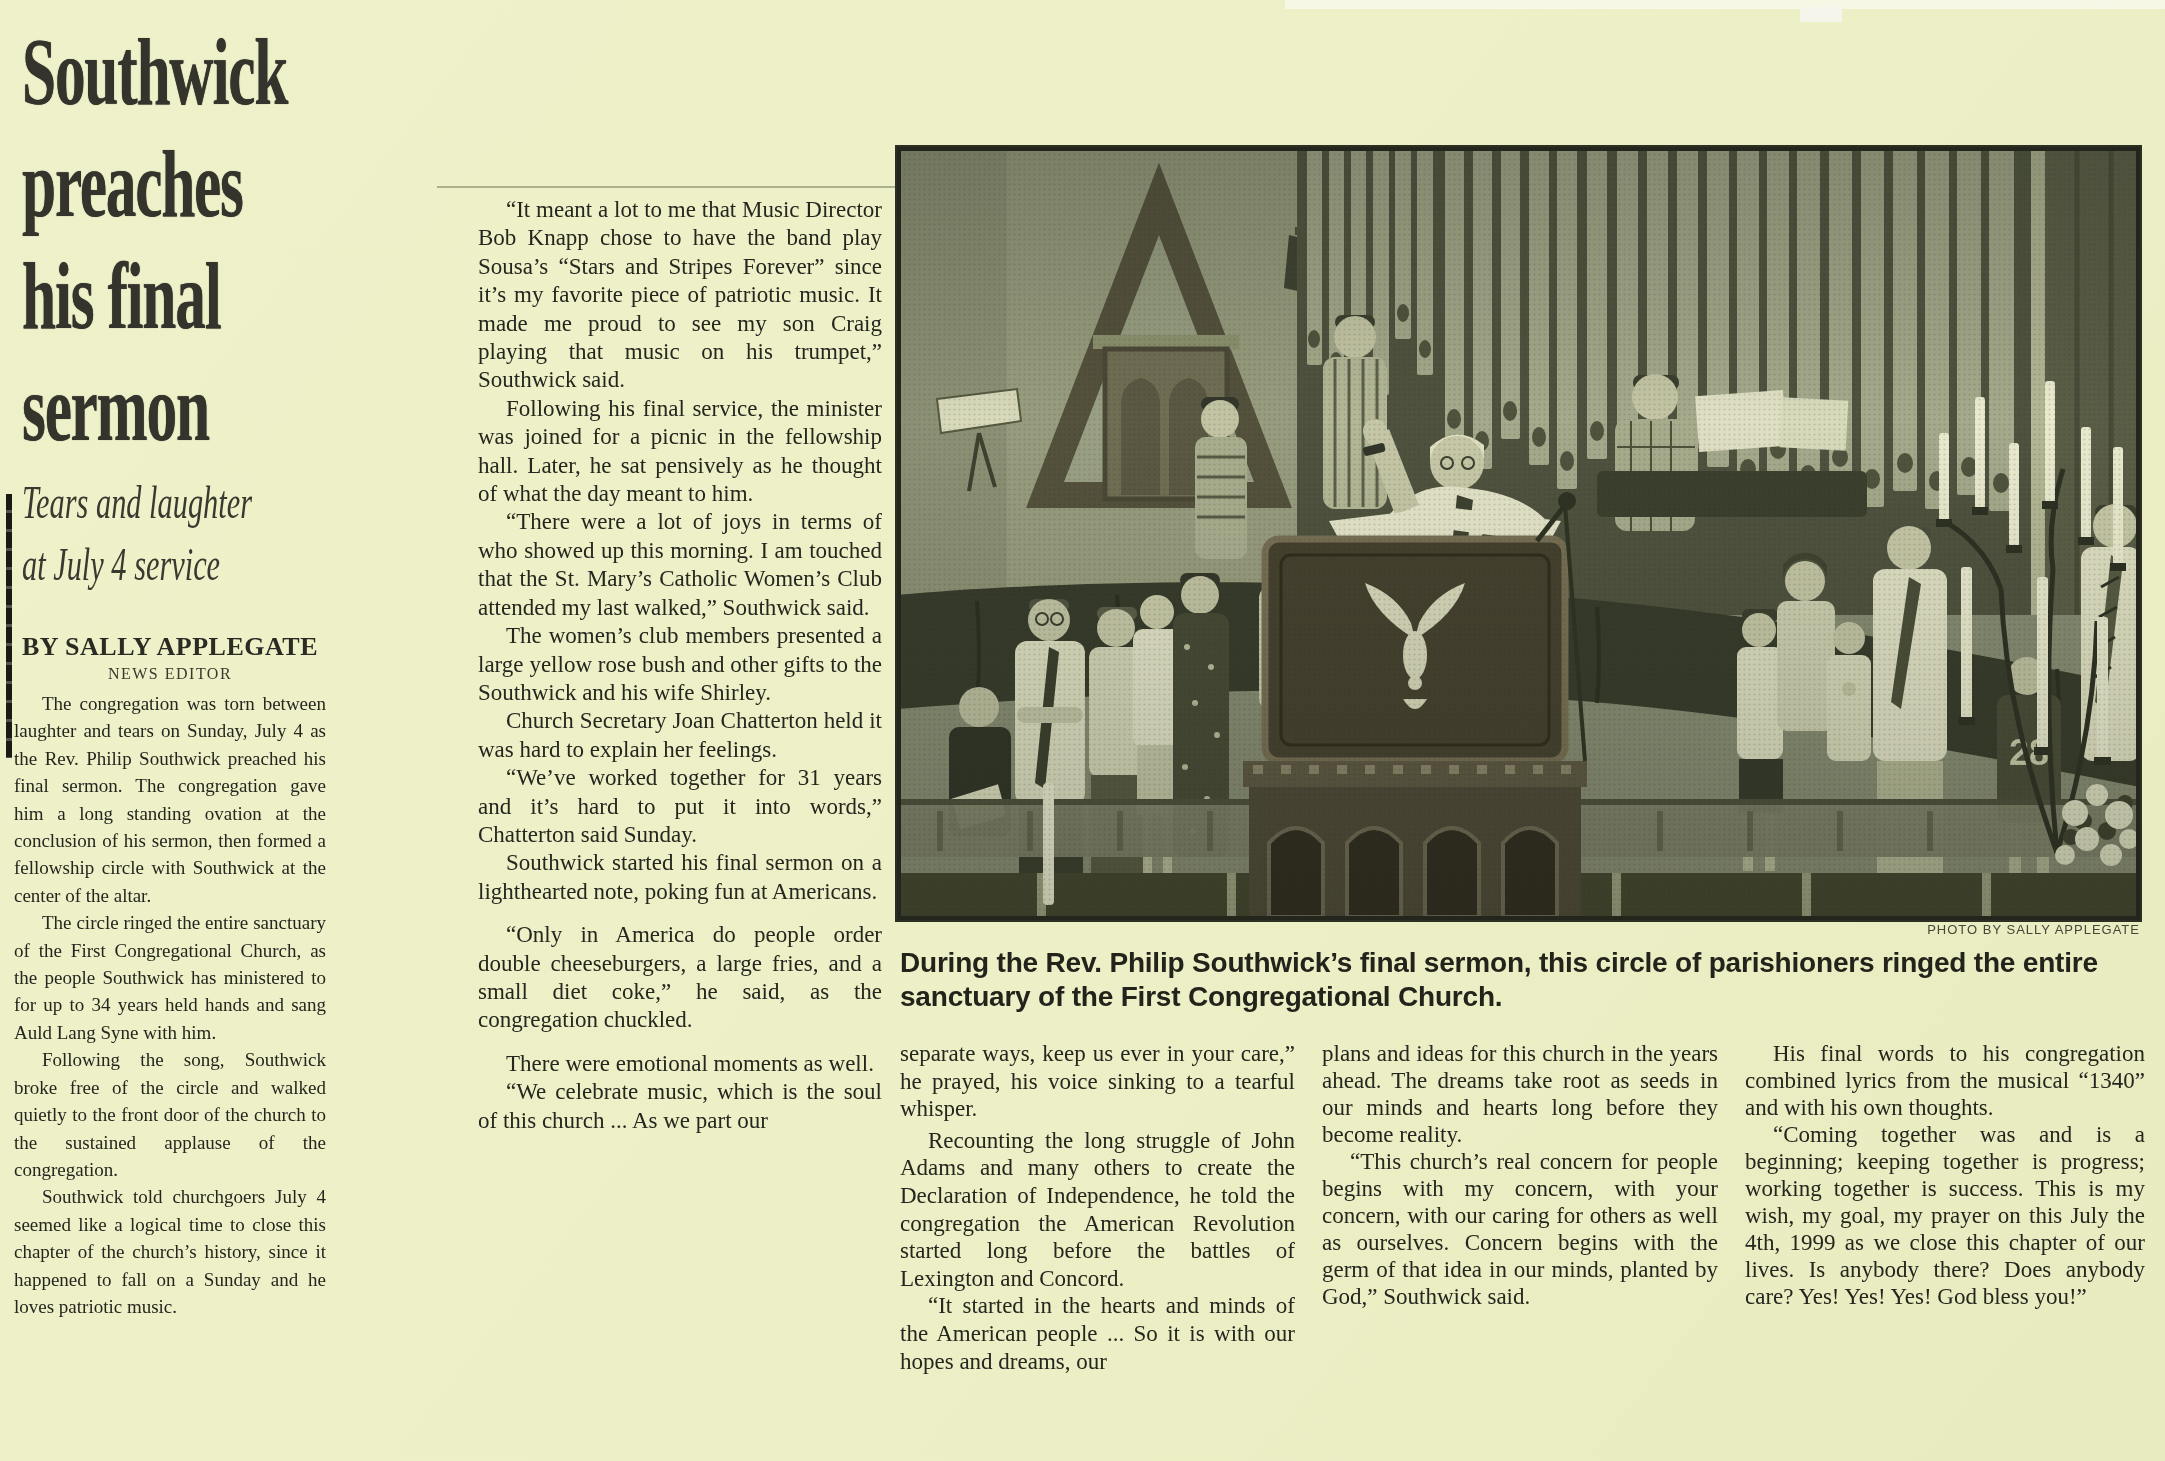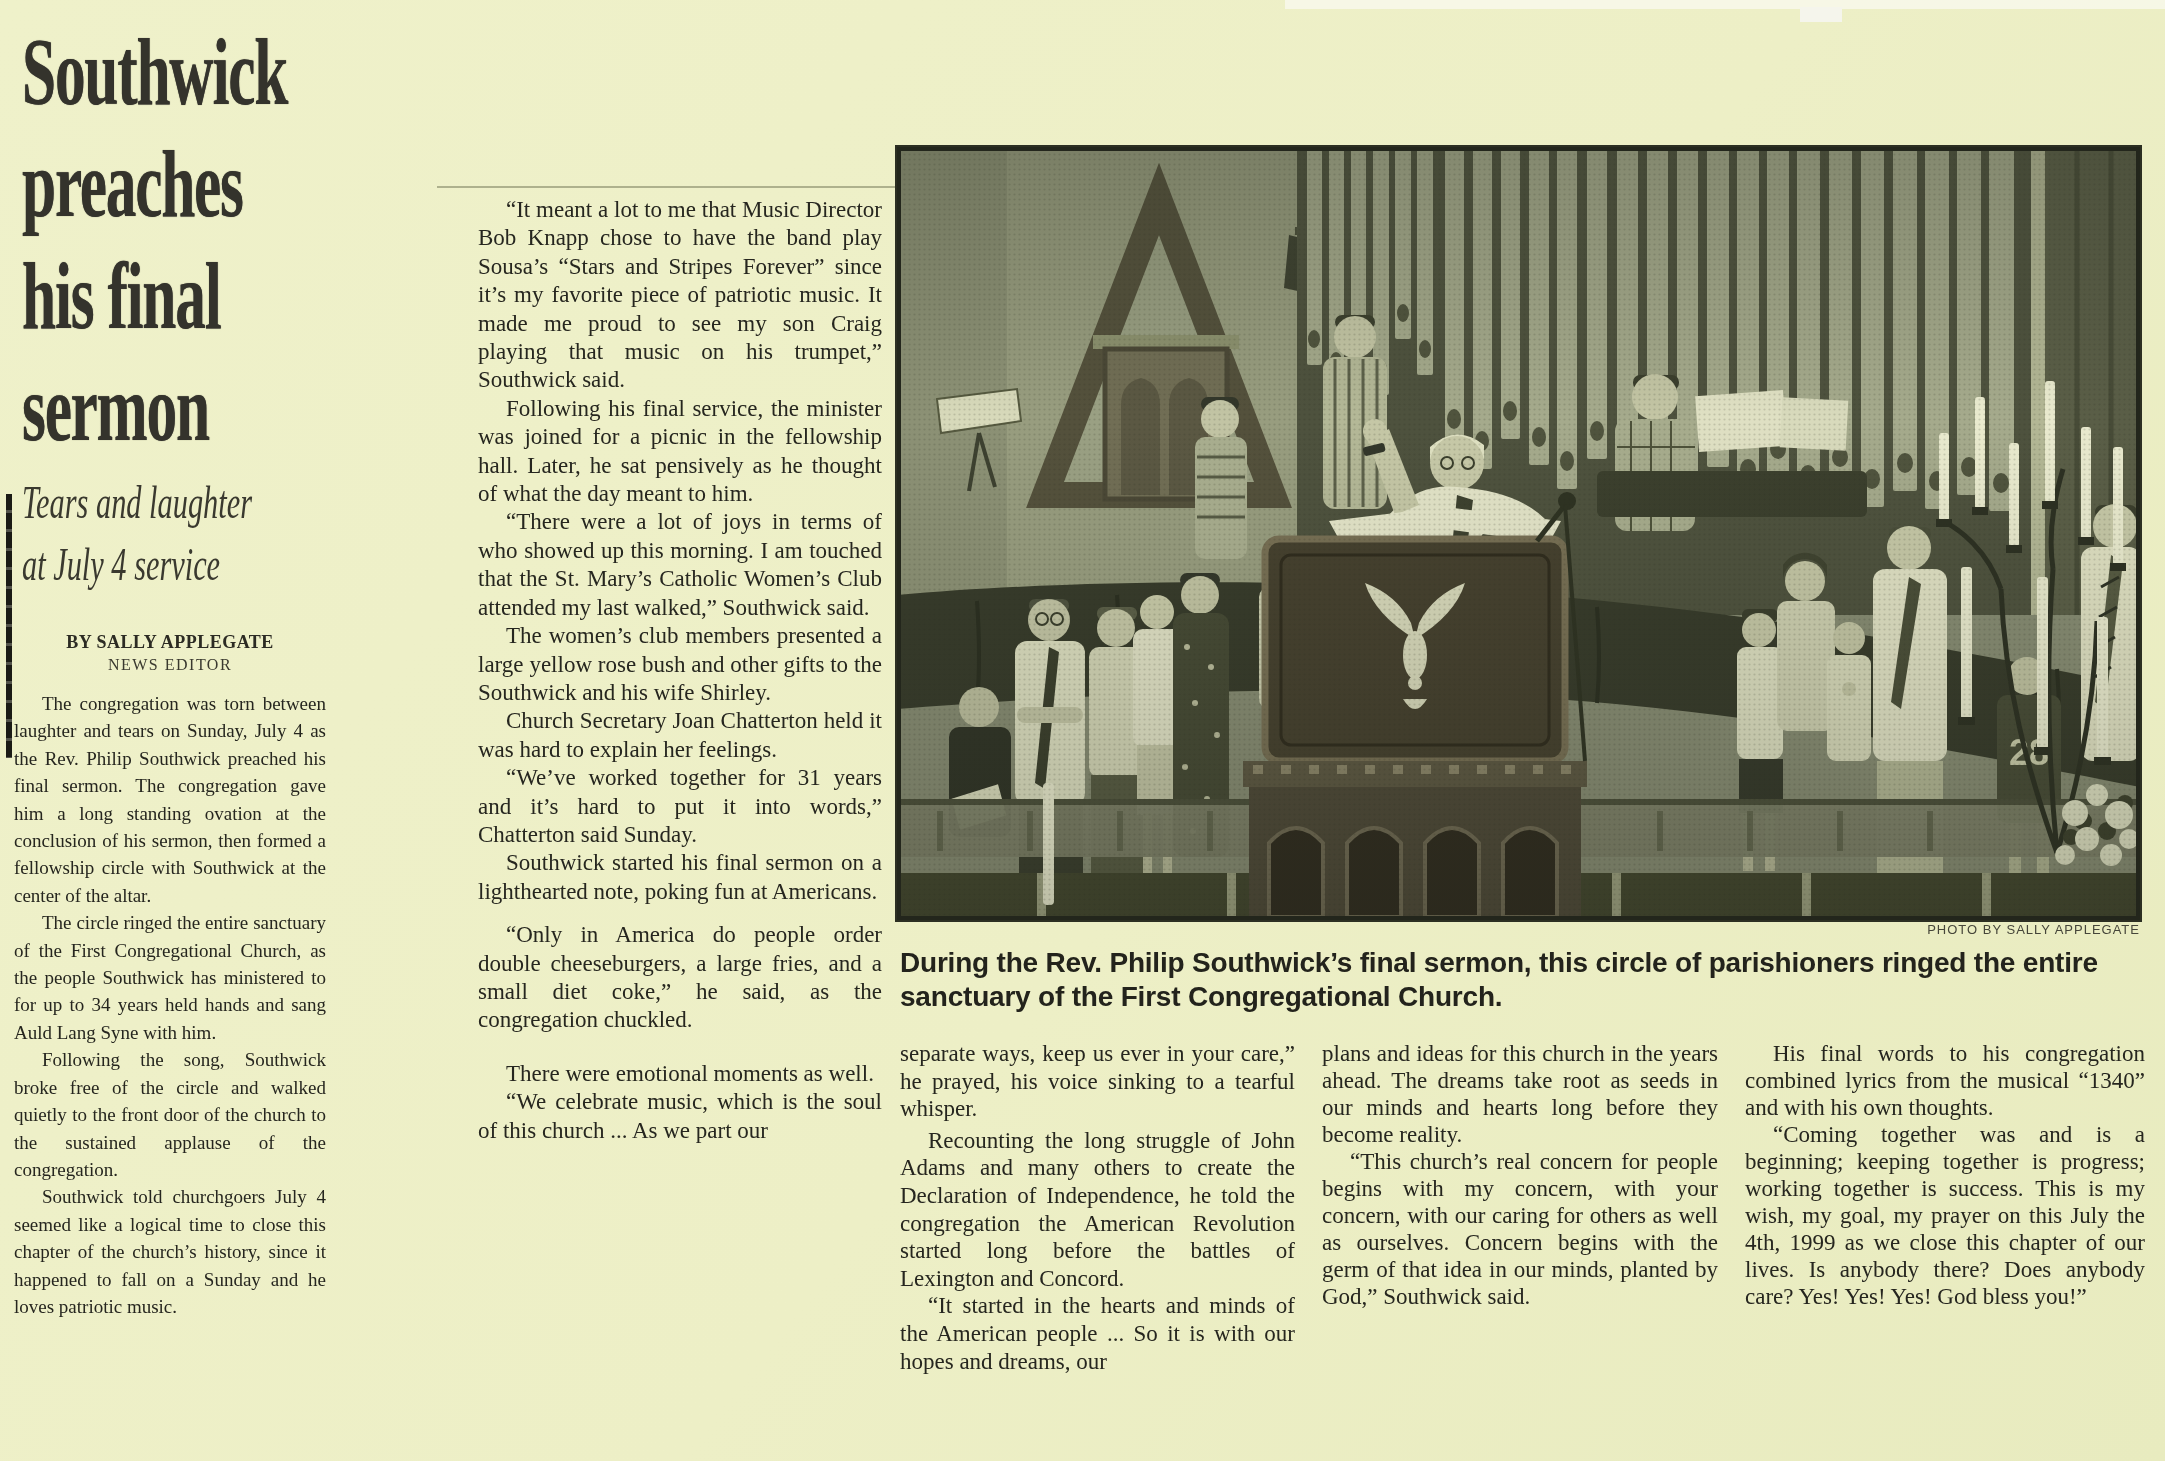--- a/index.html
+++ b/index.html
@@ -16,30 +16,30 @@
     white-space:nowrap;transform:scaleX(0.64);transform-origin:0 50%;
     letter-spacing:-2px;text-shadow:0 0 1px #4a493f;
   }
   
   .subhead{left:22px;top:472px;width:420px;}
   .subhead-line{
     font-style:italic;font-size:46px;line-height:62px;color:#3a392f;
     white-space:nowrap;transform:scaleX(0.66);transform-origin:0 50%;
   }
   .byline-wrap{left:14px;top:632px;width:312px;text-align:center;}
-  .byline{font-weight:bold;font-size:18px;letter-spacing:.5px;color:#2c2b23;}
+  .byline{font-weight:bold;font-size:26px;letter-spacing:.5px;color:#2c2b23;}
   .byline-title{font-size:16px;letter-spacing:1.5px;color:#3a392f;margin-top:3px;}
   
   .bodytext{font-size:19px;line-height:27.4px;text-align:justify;color:#26261f;}
   .para{margin:0;text-indent:28px;}
   .no-first-indent .para:first-child{text-indent:0;}
   .col1{left:14px;top:690px;width:312px;}
   .col2{left:478px;top:196px;width:404px;font-size:23px;line-height:28.4px;}
   .col2 .para:nth-child(8){margin-top:15px;}
-  .col2 .para:nth-child(9){margin-top:25px;}
+  .col2 .para:nth-child(9){margin-top:15px;}
   .col3{left:900px;top:1040px;width:395px;font-size:23px;line-height:27.6px;}
   .col3 .para:nth-child(2){margin-top:4px;}
   .col4{left:1322px;top:1040px;width:396px;font-size:23px;line-height:27px;}
   .col5{left:1745px;top:1040px;width:400px;font-size:23px;line-height:27px;}
   
   .col2-rule{left:437px;top:186px;width:458px;height:2px;background:#aeb18d;}
   .edge-mark{left:6px;top:494px;width:6px;height:264px;
     background:repeating-linear-gradient(to bottom,#1b1b15 0 16px,#53534a 16px 19px);}
   .scan-strip{left:1285px;top:0;width:880px;height:9px;background:#fafaf0;opacity:.75;}
   .scan-speck{left:1800px;top:7px;width:42px;height:15px;background:#f5f5ec;}

